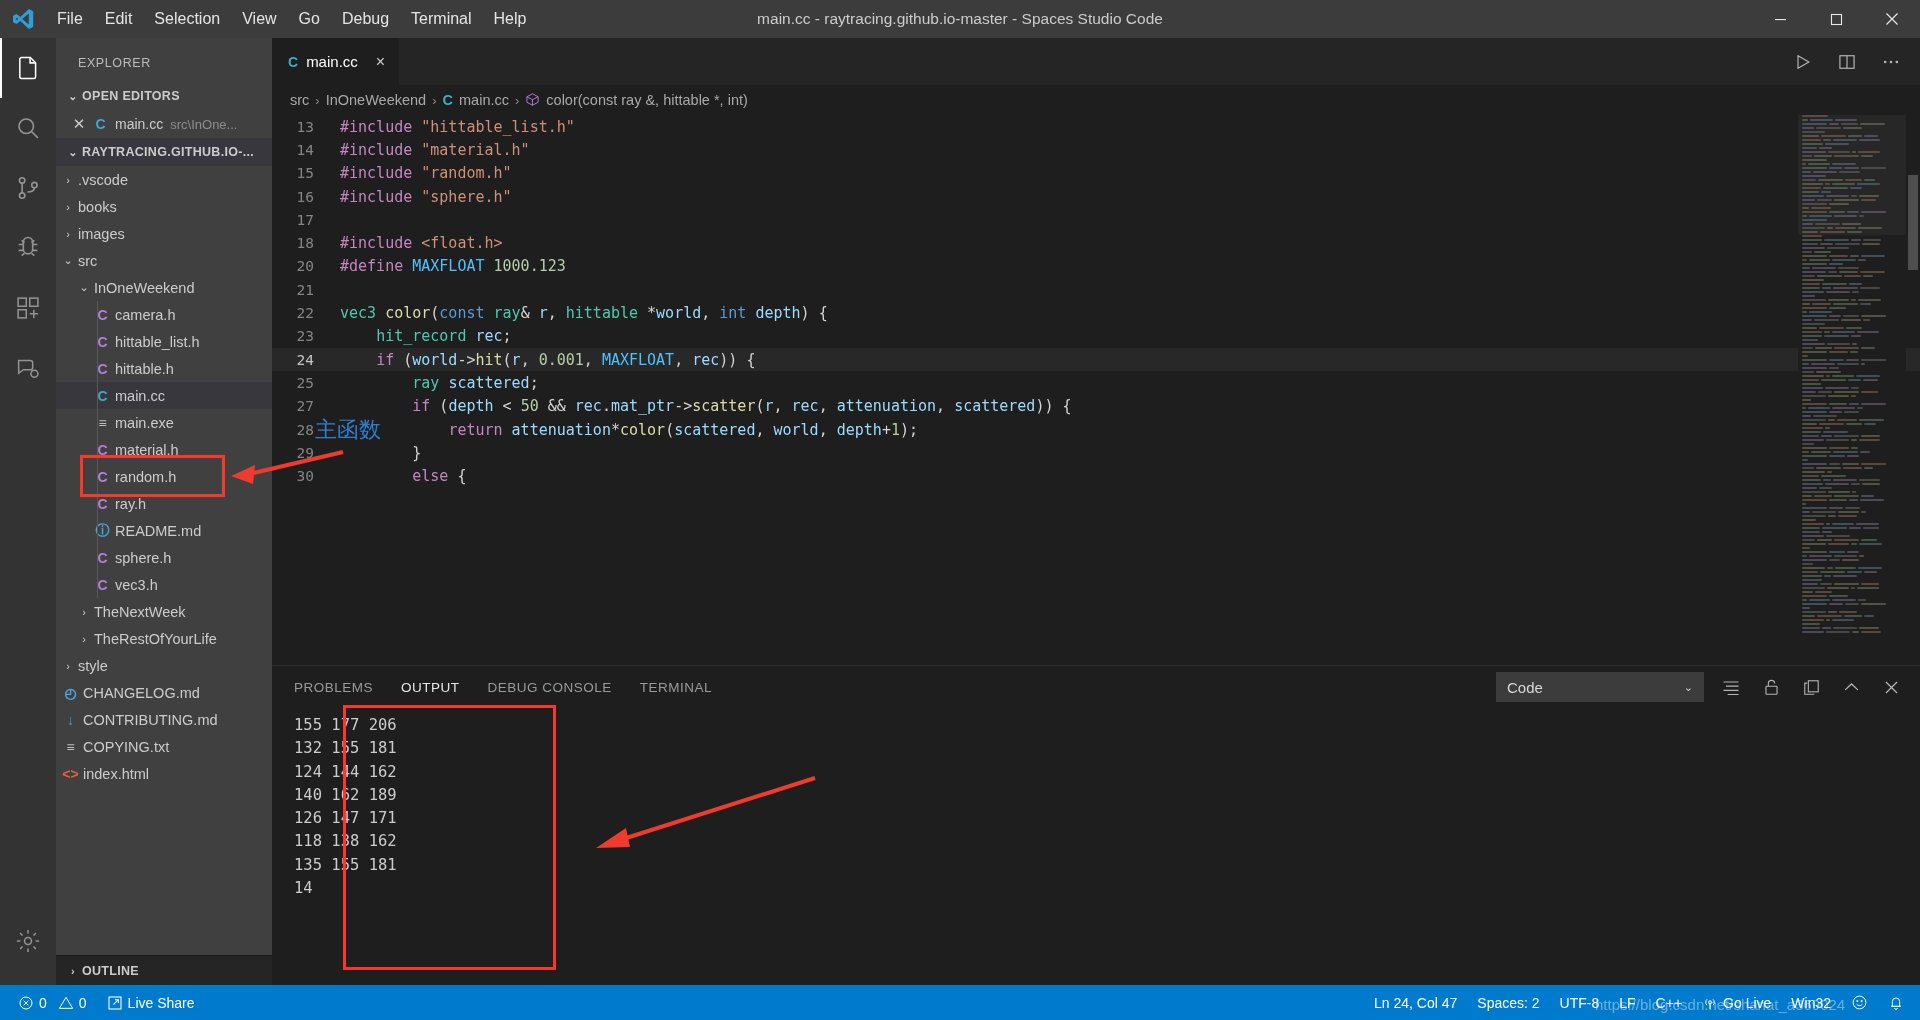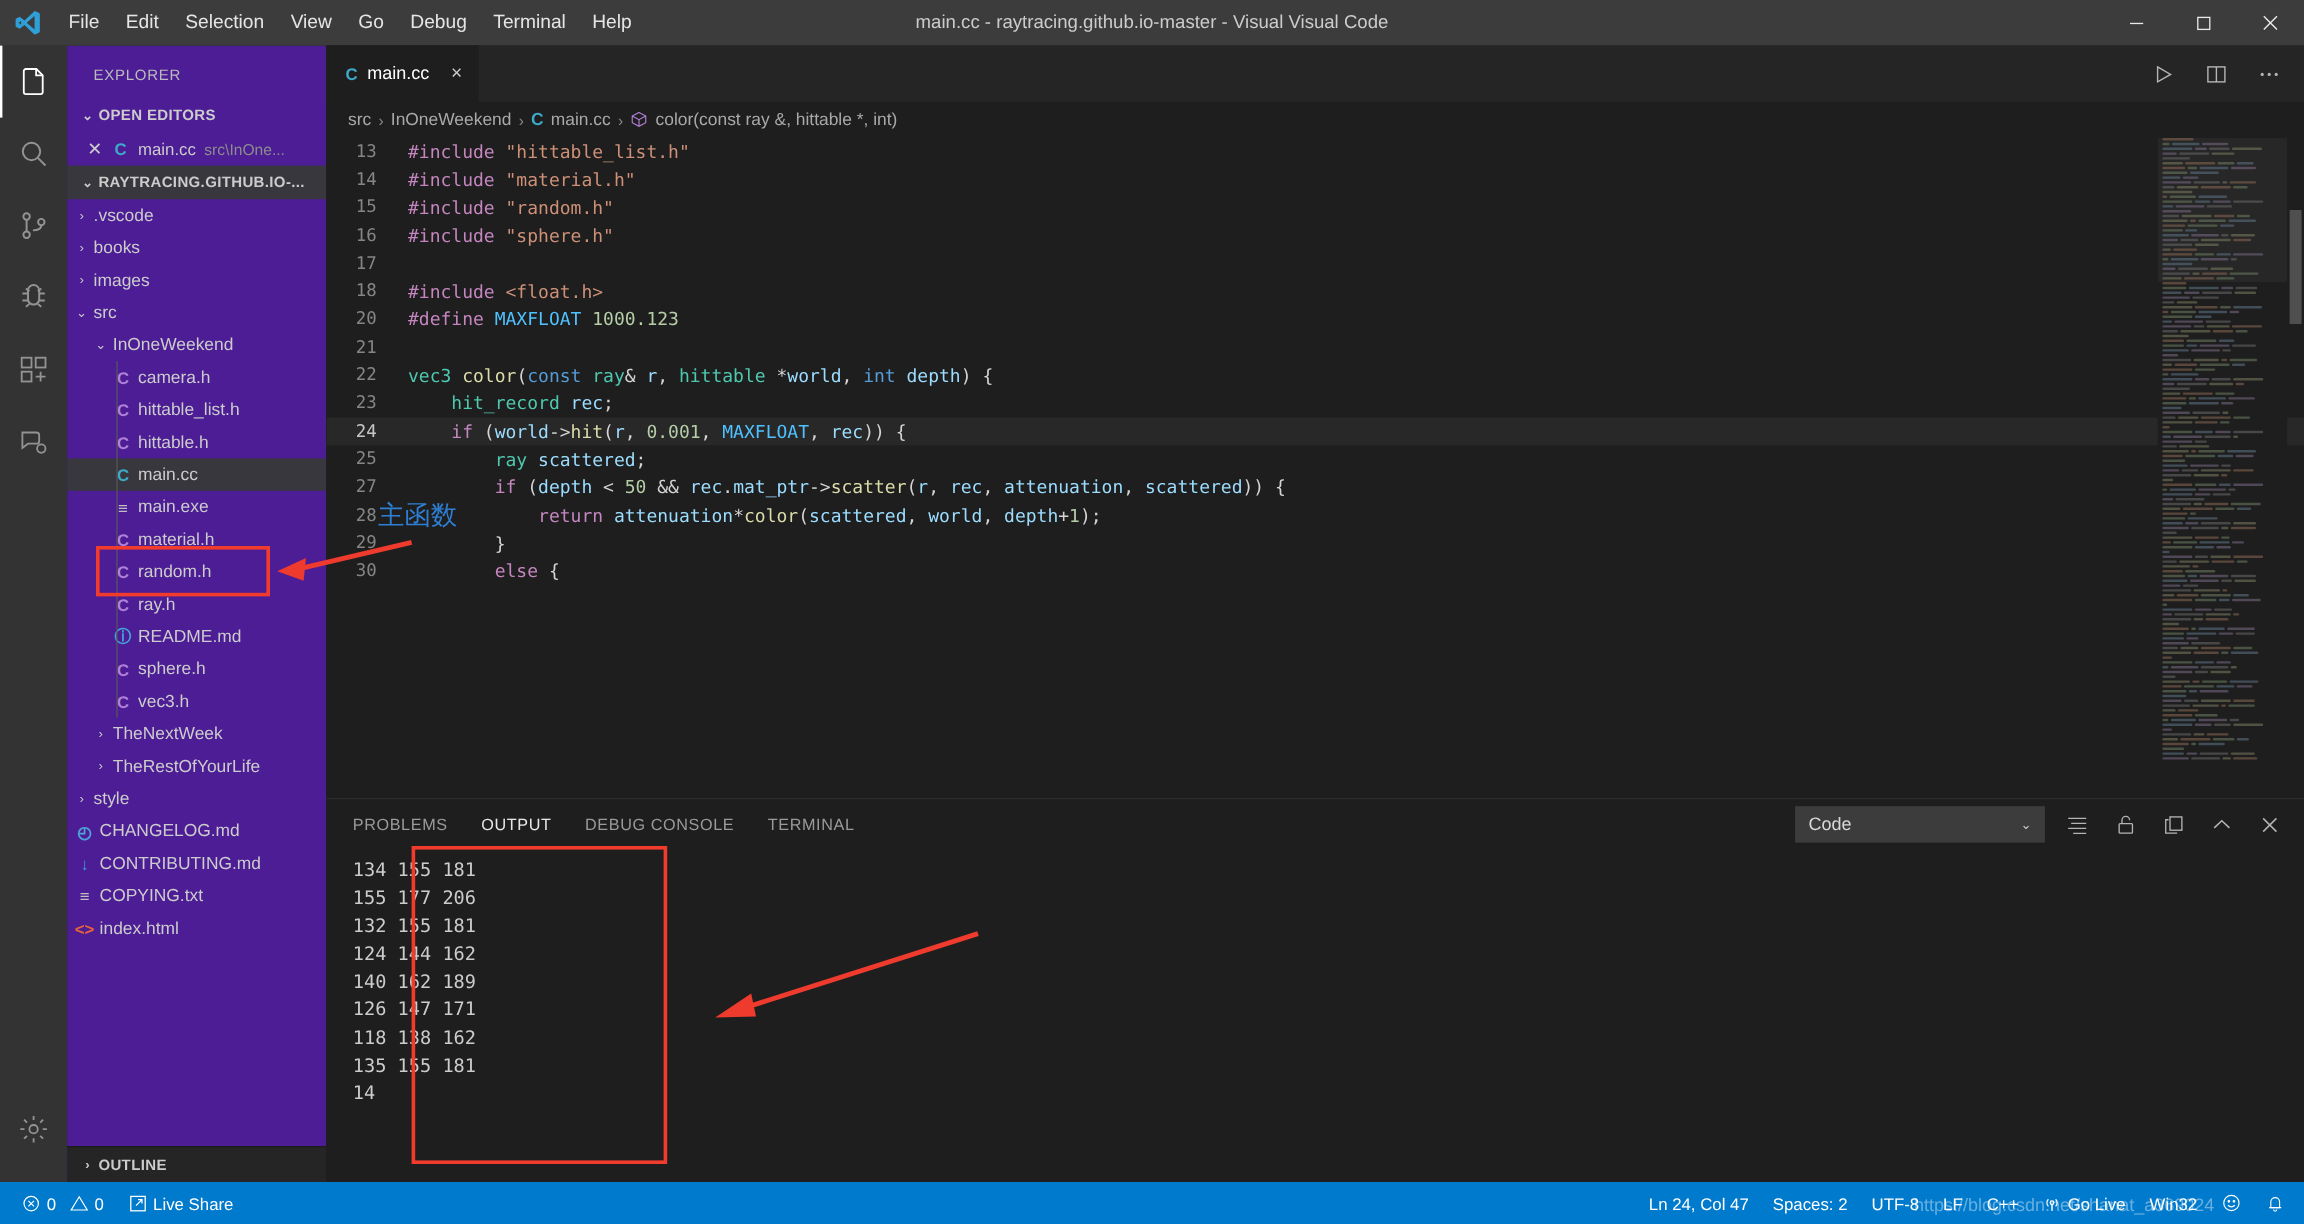--- a/index.html
+++ b/index.html
@@ -42,21 +42,21 @@
     width: 56px; height: 60px; display: flex; align-items: center; justify-content: center;
     opacity: .62; position: relative;
   }
   .act-icon.active { opacity: 1; }
   .act-icon.active::before {
     content:''; position:absolute; left:0; top:0; bottom:0; width:2px; background:#fff;
   }
   .act-spacer { flex: 1 1 auto; }
 
   
-  .sidebar { width: 216px; background: #4c1d95; flex: 0 0 216px; display: flex; flex-direction: column; }
+  .sidebar { width: 216px; background: #404040; flex: 0 0 216px; display: flex; flex-direction: column; }
   .sb-title { font-size: 12.5px; letter-spacing: .6px; color: #bbbbbb; padding: 18px 0 12px 22px; text-transform: uppercase; }
   .sb-section-head {
     height: 28px; display: flex; align-items: center; font-size: 12.5px; font-weight: bold;
     color: #cccccc; letter-spacing: .3px; padding-left: 8px; text-transform: uppercase;
   }
   .sb-section-head.raytracing { background: #37373d; }
   .chev { width: 18px; display:inline-block; text-align:center; font-size: 11px; color:#cccccc; flex:0 0 18px;}
   .open-editor-row {
     height: 28px; display: flex; align-items: center; font-size: 14px; padding-left: 12px; color: #cccccc;
   }
@@ -190,21 +190,21 @@
     <div class="menu">
       <div class="menu-item">File</div>
       <div class="menu-item">Edit</div>
       <div class="menu-item">Selection</div>
       <div class="menu-item">View</div>
       <div class="menu-item">Go</div>
       <div class="menu-item">Debug</div>
       <div class="menu-item">Terminal</div>
       <div class="menu-item">Help</div>
     </div>
-    <div class="title-center">main.cc - raytracing.github.io-master - Visual Visual Code</div>
+    <div class="title-center">main.cc - raytracing.github.io-master - Spaces Studio Code</div>
     <div class="win-controls">
       <div class="win-btn">
         <svg width="13" height="13" viewBox="0 0 13 13">
             <rect x="1" y="6" width="11" height="1.1" fill="#e8e8e8"></rect>
           </svg>
       </div>
       <div class="win-btn">
         <svg width="13" height="13" viewBox="0 0 13 13">
             <rect x="1.5" y="1.5" width="10" height="10" fill="none" stroke="#e8e8e8" stroke-width="1.1"></rect>
           </svg>
@@ -1141,21 +1141,20 @@
                 </svg>
             </span>
             <span class="picon">
               <svg width="19" height="19" viewBox="0 0 24 24" fill="none" stroke="#cfcfcf" stroke-width="1.6">
                   <path d="M5 5 19 19M19 5 5 19"></path>
                 </svg>
             </span>
           </div>
         </div>
         <div class="panel-body" id="output">
-            <div class="oline">134 155 181</div>
             <div class="oline">155 177 206</div>
             <div class="oline">132 155 181</div>
             <div class="oline">124 144 162</div>
             <div class="oline">140 162 189</div>
             <div class="oline">126 147 171</div>
             <div class="oline">118 138 162</div>
             <div class="oline">135 155 181</div>
             <div class="oline">14</div>
           </div>
       </div>

